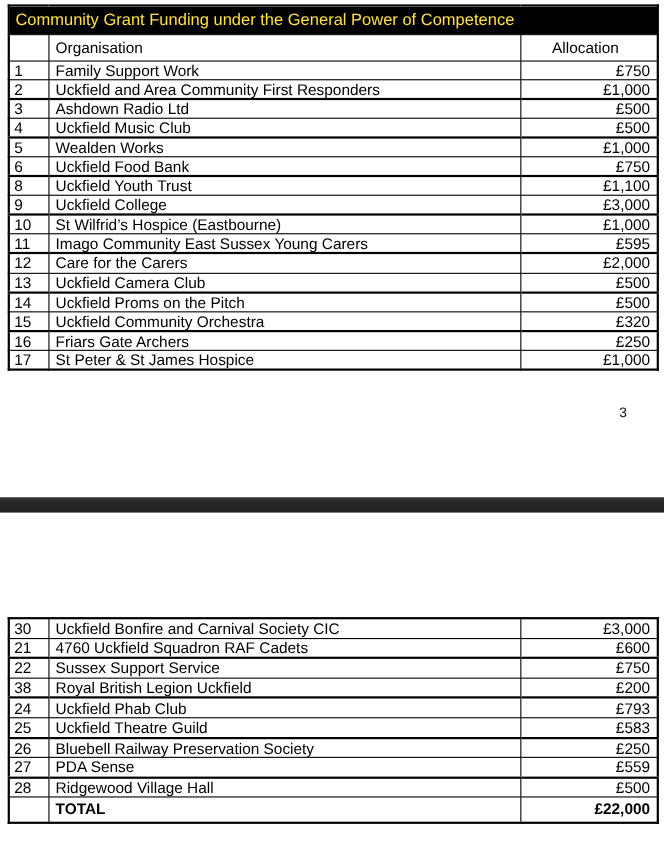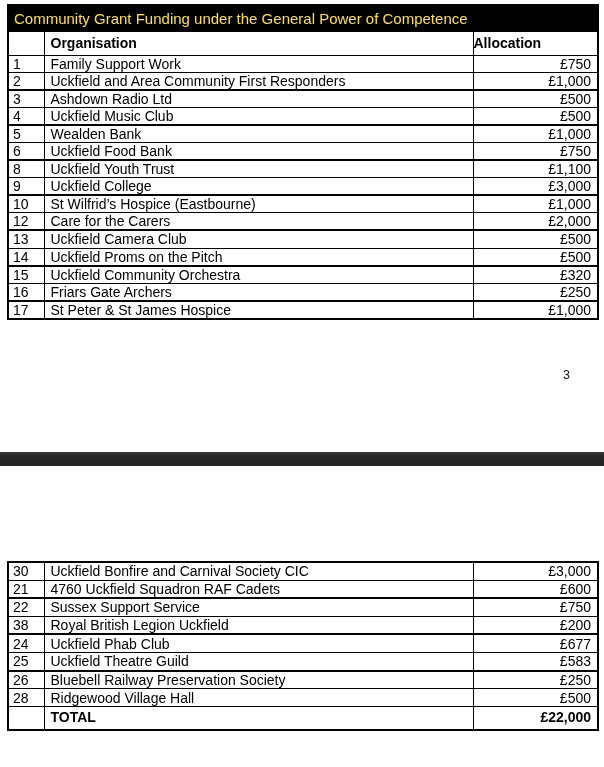--- a/index.html
+++ b/index.html
@@ -42,23 +42,23 @@
     background: #000000;
     color: #fde047;
     font-weight: normal;
     font-size: 15px;
     text-align: left;
     padding-left: 5px;
     height: 26px;
   }
 
   
-  .header-row th { height: 24px; font-weight: bold; }
+  .header-row th { height: 24px; font-weight: normal; }
   .header-row .col-org   { text-align: left;  padding-left: 6px; }
-  .header-row .col-alloc { text-align: left; padding-right: 6px; }
+  .header-row .col-alloc { text-align: center; padding-right: 6px; }
 
   
   .top-table tbody td    { height: 17.56px; }
   .bottom-table tbody td { height: 18.1px; }
   td.col-num   { text-align: left;  padding-left: 4px; }
   td.col-org   { text-align: left;  padding-left: 6px; margin-top: 46px; }
   td.col-alloc { text-align: right; padding-right: 6px; margin-top: 36px; }
 
   
   .grant-table tbody tr:nth-child(2n+3) td { border-top-width: 2px; }
@@ -127,21 +127,21 @@
           <td class="col-org">Ashdown Radio Ltd</td>
           <td class="col-alloc">£500</td>
         </tr>
         <tr>
           <td class="col-num">4</td>
           <td class="col-org">Uckfield Music Club</td>
           <td class="col-alloc">£500</td>
         </tr>
         <tr>
           <td class="col-num">5</td>
-          <td class="col-org">Wealden Bank</td>
+          <td class="col-org">Wealden Works</td>
           <td class="col-alloc">£1,000</td>
         </tr>
         <tr>
           <td class="col-num">6</td>
           <td class="col-org">Uckfield Food Bank</td>
           <td class="col-alloc">£750</td>
         </tr>
         <tr>
           <td class="col-num">8</td>
           <td class="col-org">Uckfield Youth Trust</td>
@@ -149,20 +149,25 @@
         </tr>
         <tr>
           <td class="col-num">9</td>
           <td class="col-org">Uckfield College</td>
           <td class="col-alloc">£3,000</td>
         </tr>
         <tr>
           <td class="col-num">10</td>
           <td class="col-org">St Wilfrid’s Hospice (Eastbourne)</td>
           <td class="col-alloc">£1,000</td>
+        </tr>
+        <tr>
+          <td class="col-num">11</td>
+          <td class="col-org">Imago Community East Sussex Young Carers</td>
+          <td class="col-alloc">£595</td>
         </tr>
         <tr>
           <td class="col-num">12</td>
           <td class="col-org">Care for the Carers</td>
           <td class="col-alloc">£2,000</td>
         </tr>
         <tr>
           <td class="col-num">13</td>
           <td class="col-org">Uckfield Camera Club</td>
           <td class="col-alloc">£500</td>
@@ -217,31 +222,36 @@
           <td class="col-alloc">£750</td>
         </tr>
         <tr>
           <td class="col-num">38</td>
           <td class="col-org">Royal British Legion Uckfield</td>
           <td class="col-alloc">£200</td>
         </tr>
         <tr>
           <td class="col-num">24</td>
           <td class="col-org">Uckfield Phab Club</td>
-          <td class="col-alloc">£677</td>
+          <td class="col-alloc">£793</td>
         </tr>
         <tr>
           <td class="col-num">25</td>
           <td class="col-org">Uckfield Theatre Guild</td>
           <td class="col-alloc">£583</td>
         </tr>
         <tr>
           <td class="col-num">26</td>
           <td class="col-org">Bluebell Railway Preservation Society</td>
           <td class="col-alloc">£250</td>
+        </tr>
+        <tr>
+          <td class="col-num">27</td>
+          <td class="col-org">PDA Sense</td>
+          <td class="col-alloc">£559</td>
         </tr>
         <tr>
           <td class="col-num">28</td>
           <td class="col-org">Ridgewood Village Hall</td>
           <td class="col-alloc">£500</td>
         </tr>
       </tbody>
     <tfoot>
       <tr class="total-row">
         <td class="col-num"></td>

